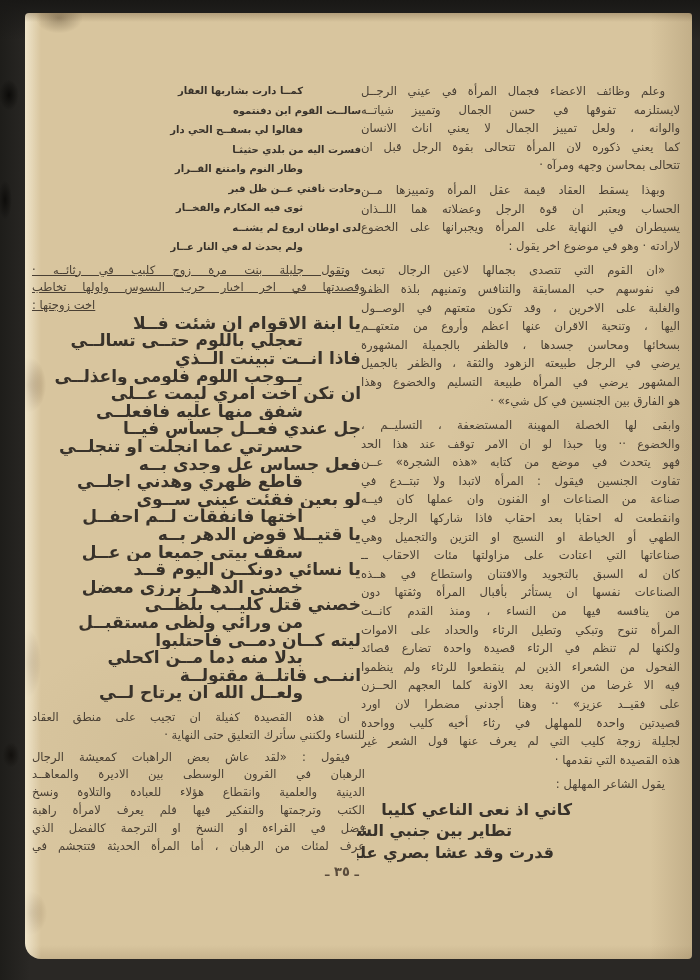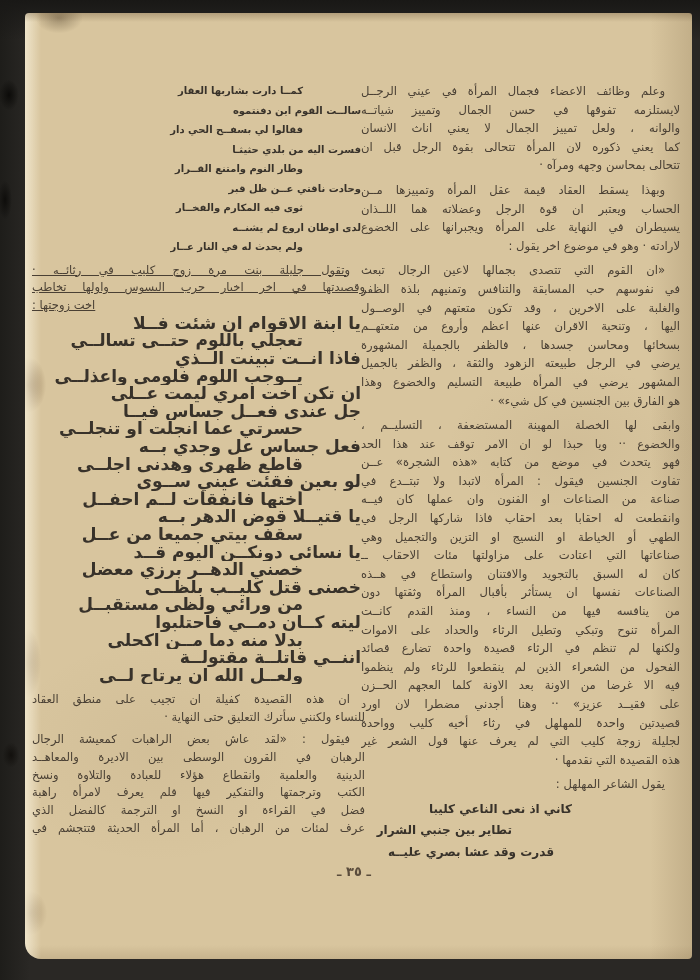--- a/index.html
+++ b/index.html
@@ -43,33 +43,33 @@
   .ln.end{text-align:center;text-align-last:right;}
   .ln.left{text-align:center;text-align-last:left;}
   .pv{
     font-weight:700;color:#38322a;font-size:10px;line-height:19.5px;
     text-align:right;white-space:nowrap;overflow:hidden;
   }
   .poem-b .pv{line-height:17.6px;font-size:17px;}
   .pv.h1{padding-right:4px;}
   .pv.h2{padding-right:62px;}
   .pm{
-    font-weight:700;color:#38322a;font-size:12px;line-height:21.5px;
+    font-weight:700;color:#38322a;font-size:16px;line-height:21.5px;
     text-align:right;white-space:nowrap;overflow:hidden;
   }
   .pm.m1{padding-right:108px;}
   .pm.m2{padding-right:168px;}
   .pm.m3{padding-right:126px;}
   .poem-a{margin-bottom:5px;}
   .prose-a{margin-bottom:0;text-decoration:underline;}
   .poem-b{margin-bottom:7px;}
   .prose-b{margin-bottom:4px;}
   .poem-intro{margin:0 0 5px 0;}
   .pageno{
-    position:absolute;top:851px;left:292px;width:74px;text-align:center;
+    position:absolute;top:851px;left:280px;width:74px;text-align:center;
     font-size:13px;color:#5a4c3c;font-weight:700;letter-spacing:1px;
   }
 </style>
 </head>
 <body>
 
 <div class="paper">
 
   <div class="col col-right" dir="rtl" lang="ar">
     <div class="para">
@@ -142,20 +142,21 @@
       <div class="ln start">وتقول جليلة بنت مرة زوج كليب في رثائــه ·</div>
       <div class="ln">وقصيدتها في اخر اخبار حرب البسوس واولها تخاطب</div>
       <div class="ln left">اخت زوجتها :</div>
     </div>
     <div class="poem-b">
       <div class="pv h1">يا ابنة الاقوام ان شئت فــلا</div>
       <div class="pv h2">تعجلي باللوم حتــى تسالــي</div>
       <div class="pv h1">فاذا انــت تبينت الــذي</div>
       <div class="pv h2">يــوجب اللوم فلومي واعذلــي</div>
       <div class="pv h1">ان تكن اخت امري ليمت عــلى</div>
+      <div class="pv h2">شفق منها عليه فافعلــي</div>
       <div class="pv h1">جل عندي فعــل جساس فيــا</div>
       <div class="pv h2">حسرتي عما انجلت او تنجلــي</div>
       <div class="pv h1">فعل جساس عل وجدي بــه</div>
       <div class="pv h2">قاطع ظهري وهدني اجلــي</div>
       <div class="pv h1">لو بعين فقئت عيني ســوى</div>
       <div class="pv h2">أختها فانفقأت لــم احفــل</div>
       <div class="pv h1">يا قتيــلا قوض الدهر بــه</div>
       <div class="pv h2">سقف بيتي جميعا من عــل</div>
       <div class="pv h1">يا نسائي دونكــن اليوم قــد</div>
       <div class="pv h2">خصني الدهــر برزي معضل</div>

